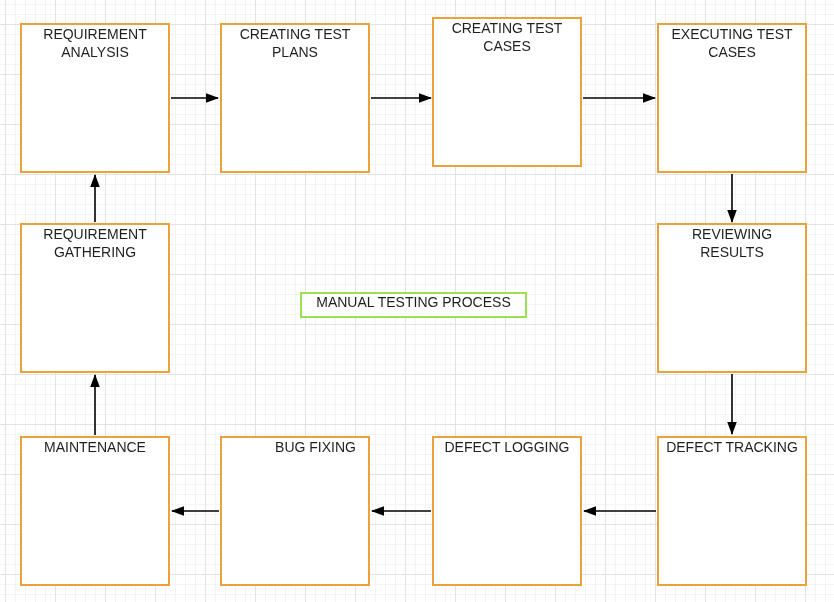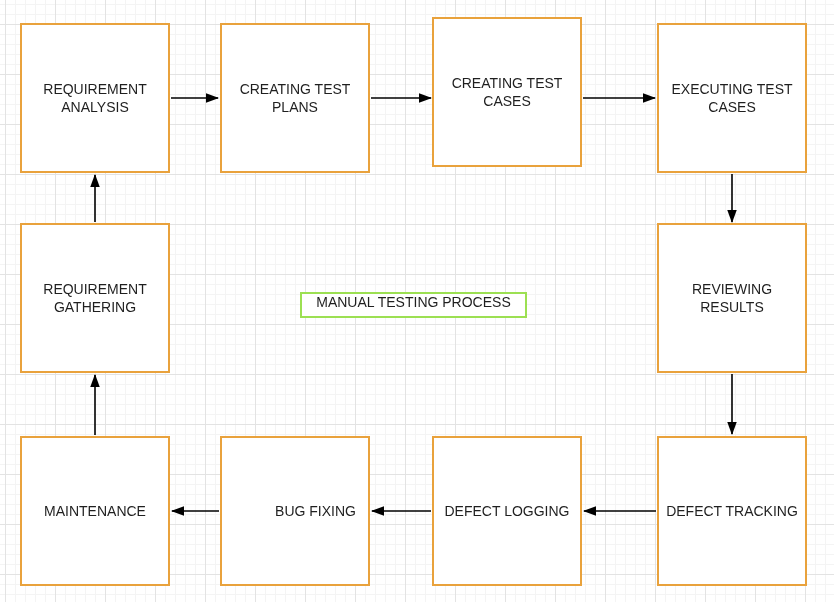--- a/index.html
+++ b/index.html
@@ -34,21 +34,21 @@
     stroke-width: 1.6;
   }
   .node {
     position: absolute;
     width: 150px;
     height: 150px;
     box-sizing: border-box;
     border: 2px solid #e9a23c;
     background: #ffffff;
     display: flex;
-    align-items: center;
+    align-items: flex-start;
     justify-content: center;
     text-align: center;
     padding: 0 4px;
     font-size: 14px;
     line-height: 1.3;
     color: #1f1f1f;
     cursor: default;
   }
   .title-shape {
     position: absolute;

